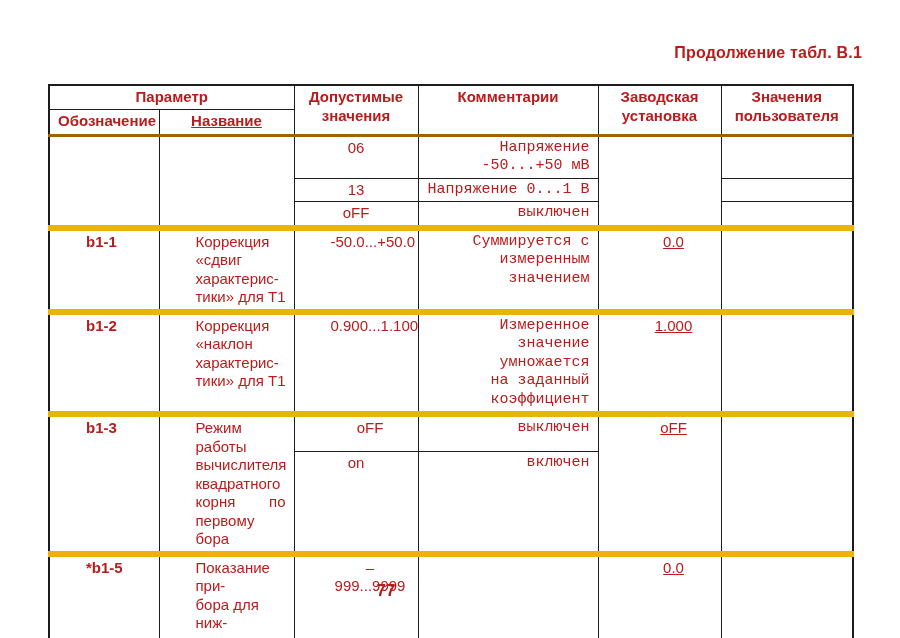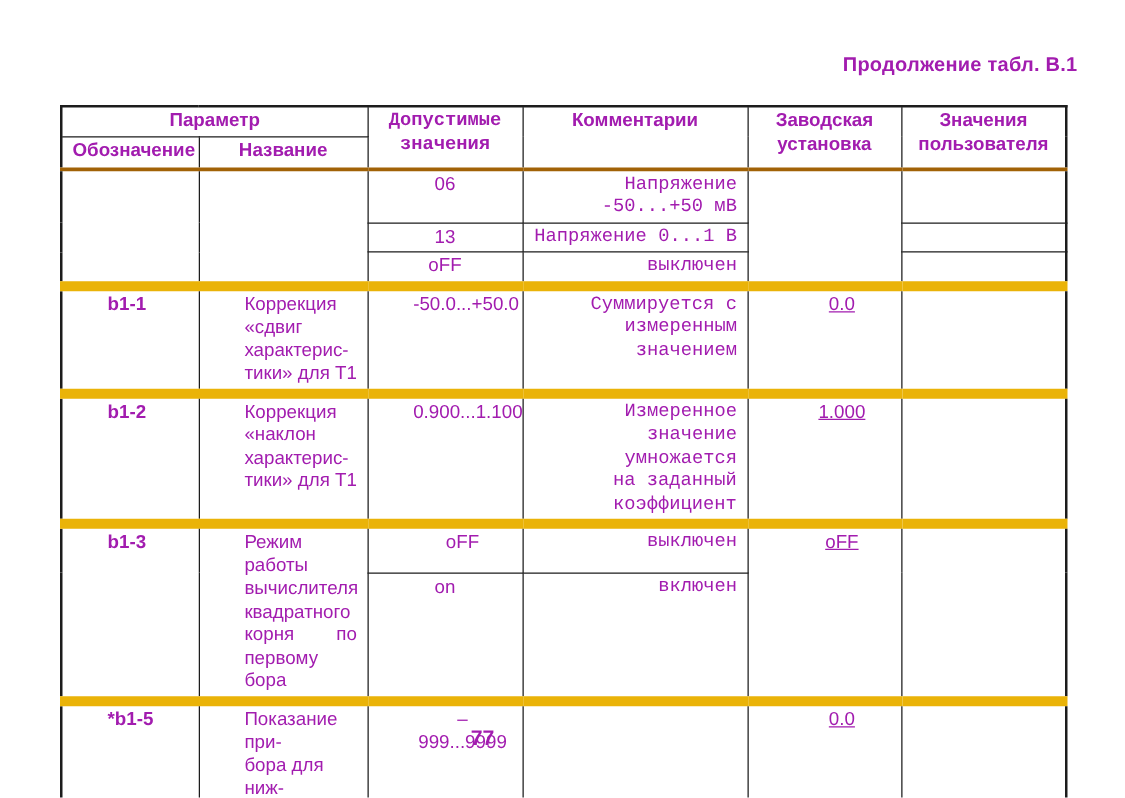--- a/index.html
+++ b/index.html
@@ -6,21 +6,21 @@
     margin: 0;
     padding: 0;
     background: #ffffff;
   }
   .page {
     position: relative;
     width: 900px;
     height: 638px;
     background: #ffffff;
     font-family: "Liberation Sans", sans-serif;
-    color: #a21caf;
+    color: #b91c1c;
   }
   .doc-title {
     position: absolute;
     top: 44px;
     right: 38px;
     font-size: 16px;
     font-weight: bold;
     letter-spacing: 0.2px;
     white-space: nowrap;
   }
@@ -46,28 +46,28 @@
   
   thead th {
     font-weight: bold;
     text-align: center;
     vertical-align: middle;
     white-space: pre-line;
     padding: 1px 4px;
   }
   th.h-param     { font-size: 16px; border-bottom: 1px solid #1c1c1c; }
   th.h-designation { font-size: 15px; }
-  th.h-name      { font-size: 16px; }
-  th.h-allowed   { font-size: 15px; font-family: Liberation Mono, monospace; }
+  th.h-name      { font-size: 16px; text-decoration: underline; }
+  th.h-allowed   { font-size: 15px; }
   th.h-comments  { font-size: 17px; margin-top: 28px; }
   th.h-factory   { font-size: 16px; }
   th.h-user      { font-size: 14px; }
   
   tr.tsep td { border-top: 3px solid #a16207; }
-  tr.msep td { border-top: 8px solid #eab308; padding-left: 36px; }
+  tr.msep td { border-top: 6px solid #eab308; padding-left: 36px; }
   
   td.c-des {
     font-weight: bold;
     text-align: left;
     padding-left: 10px;
     white-space: pre-line;
   }
   td.c-name {
     text-align: left;
     padding-left: 10px;

